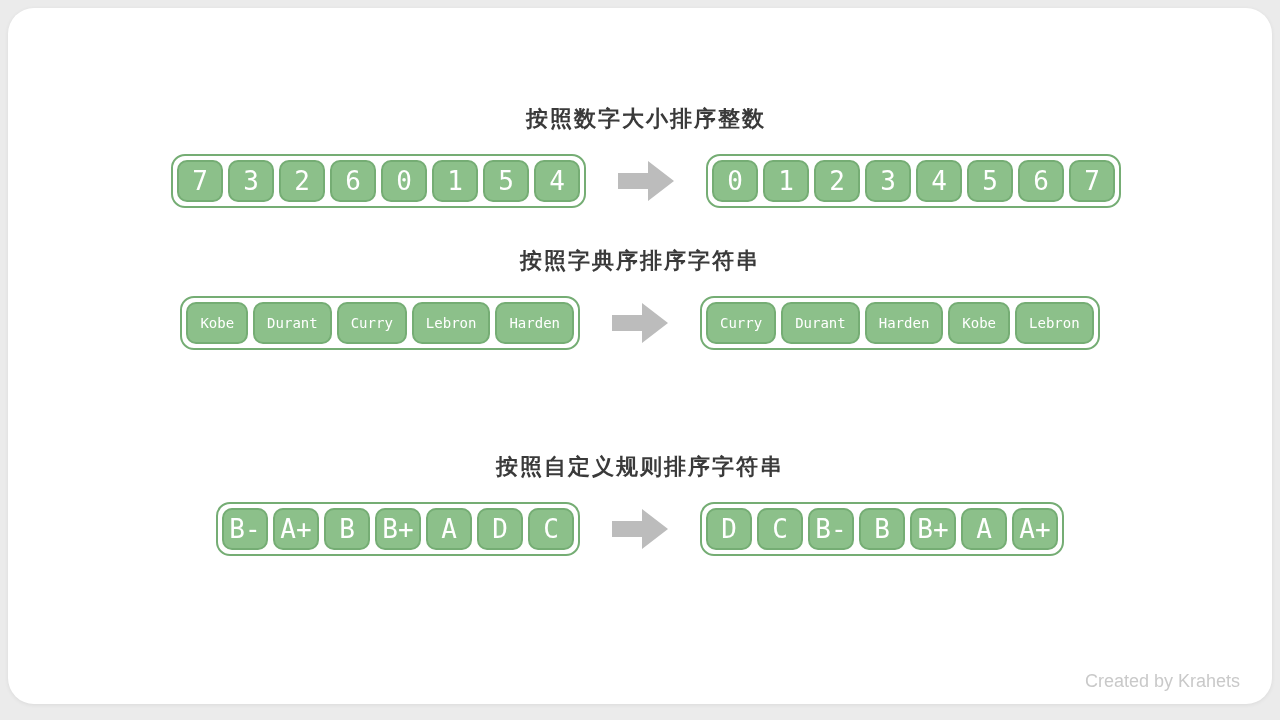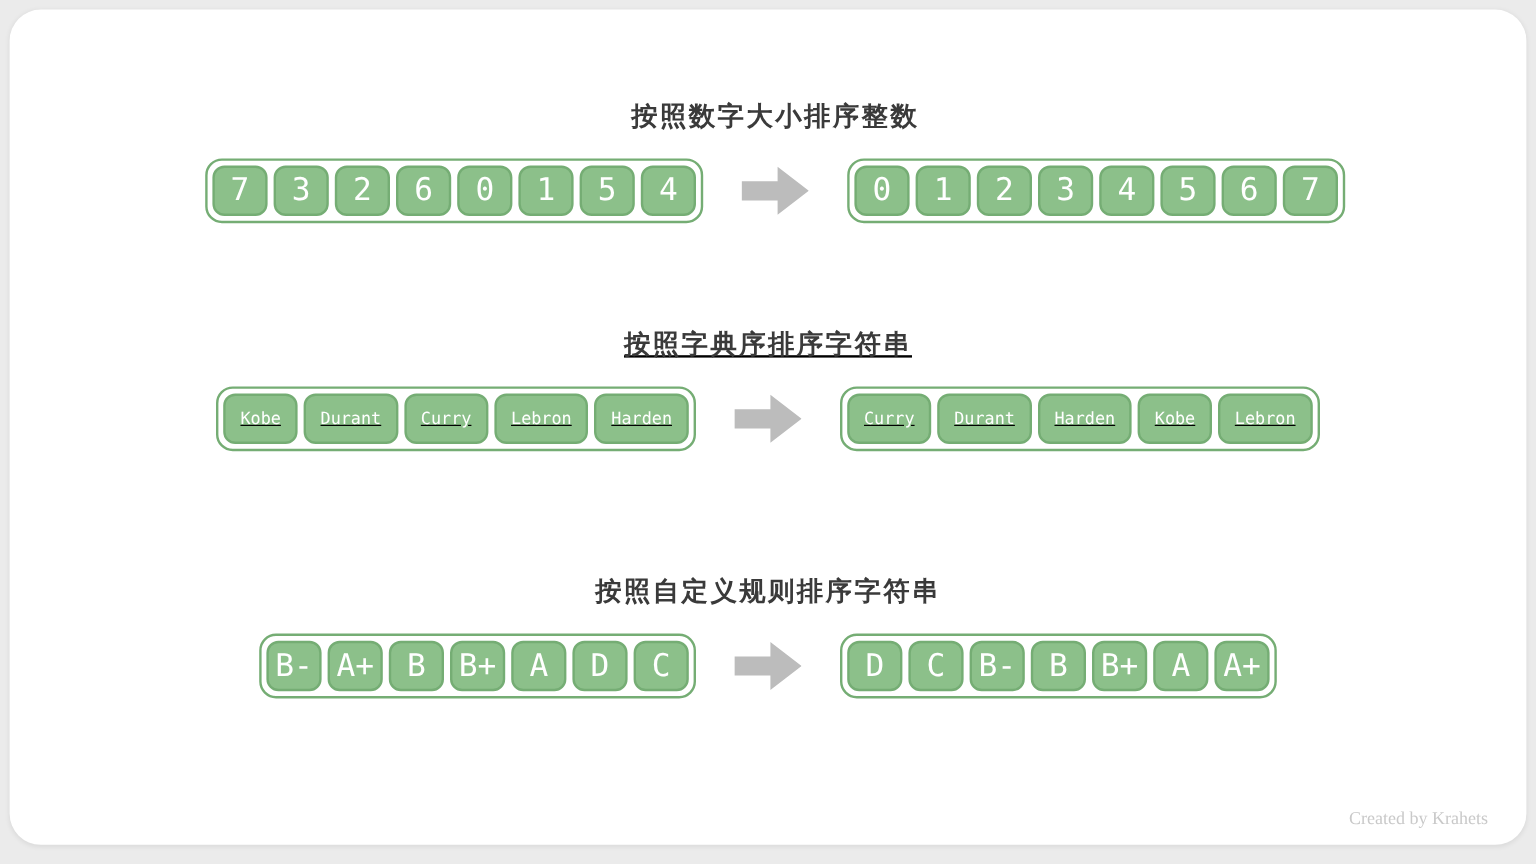--- a/index.html
+++ b/index.html
@@ -8,22 +8,22 @@
   }
   *{margin:0;padding:0;box-sizing:border-box;}
   html,body{width:1280px;height:720px;overflow:hidden;}
   body{background:var(--bg);font-family:"Liberation Sans",sans-serif;}
   .card{
     position:absolute;left:8px;top:8px;width:1264px;height:696px;
     background:var(--card);border-radius:26px;
     box-shadow:0 1px 4px rgba(0,0,0,0.07);
   }
   .sort-section{width:100%;}
-  .sec-s0{margin-top:76px;padding-left:12px;}
-  .sec-s1{margin-top:88px;text-decoration:underline;}
+  .sec-s0{margin-top:98px;padding-left:12px;}
+  .sec-s1{margin-top:40px;}
   .sec-s2{margin-top:104px;}
   .sec-title{
     text-align:center;font-size:22px;line-height:25px;font-weight:700;
     color:var(--title);letter-spacing:2px;margin-bottom:23px;
     font-family:"Liberation Sans",sans-serif;
   }
   .row{
     display:grid;grid-template-columns:1fr 120px 1fr;align-items:center;width:100%;
   }
   .array{
@@ -35,21 +35,21 @@
   .arrow-wrap{justify-self:center;display:flex;align-items:center;}
   .cell{
     min-width:46px;height:42px;display:flex;align-items:center;justify-content:center;
     background:var(--cell-fill);border:2px solid var(--cell-border);border-radius:10px;
     color:var(--cell-text);font-family:"DejaVu Sans Mono",monospace;
     font-size:26px;line-height:1;
   }
   .cell.wide{padding:0 12px;font-size:14px;}
   .credit{
     position:absolute;right:32px;bottom:12px;
-    font-family:Liberation Serif, serif;font-size:15px;color:var(--credit);
+    font-family:Liberation Sans, sans-serif;font-size:18px;color:var(--credit);
   }
 </style>
 </head>
 <body>
 
 <main class="card">
   <div id="sections-root">
       <section class="sort-section sec-s0">
         <h2 class="sec-title">按照数字大小排序整数</h2>
         <div class="row">

